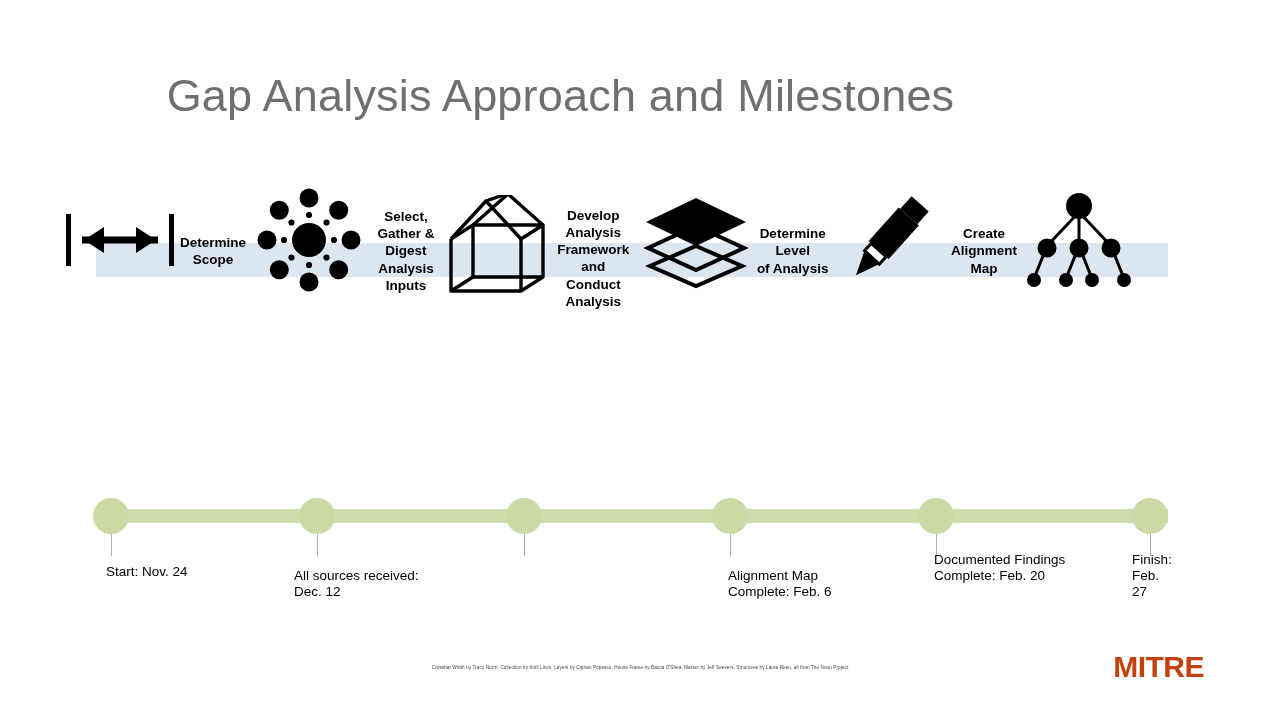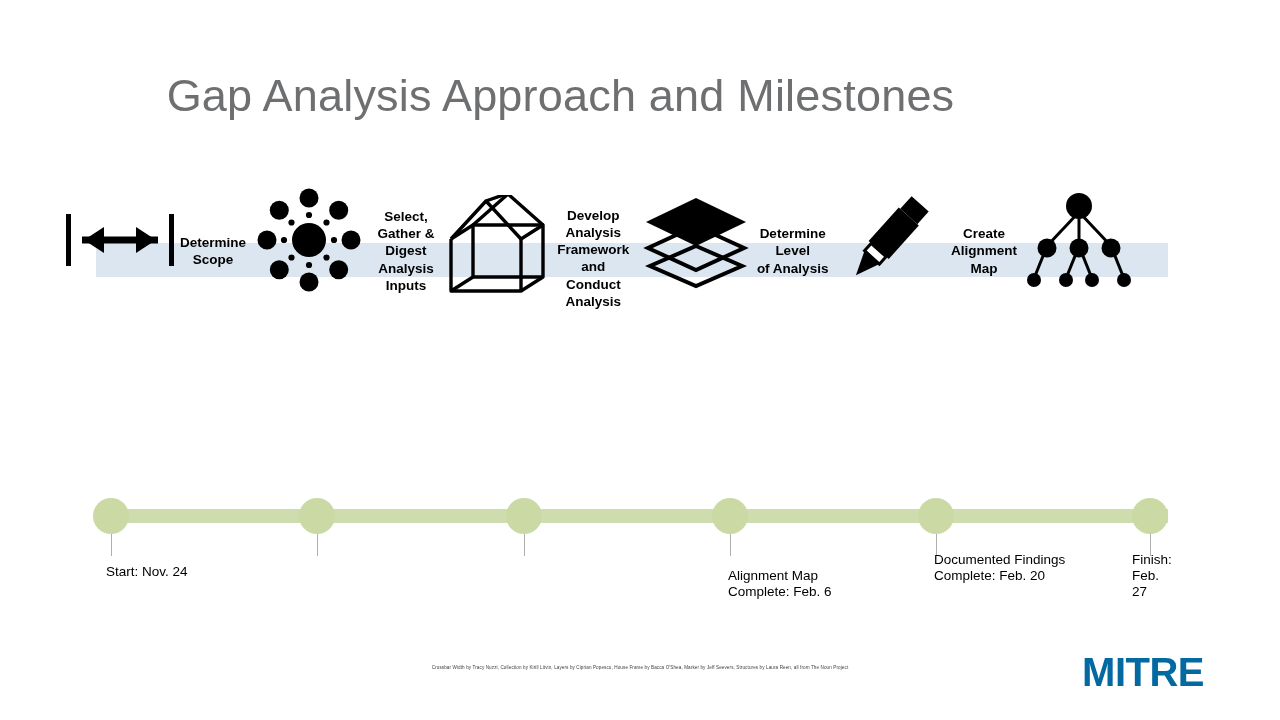--- a/index.html
+++ b/index.html
@@ -120,24 +120,24 @@
     width: 1280px;
     text-align: center;
     font-size: 4.6px;
     color: #3f3f3f;
     letter-spacing: 0.1px;
   }
   #mitre-logo {
     position: absolute;
     right: 76px;
     top: 650px;
-    font-size: 40px;
+    font-size: 30px;
     font-weight: bold;
     letter-spacing: -0.5px;
-    color: #0369a1;
+    color: #c2410c;
     margin-left: 44px;
   }
 </style>
 </head>
 <body>
 
 <div id="slide-title">Gap Analysis Approach and Milestones</div>
 
 <div id="process-band"></div>
 
@@ -267,20 +267,22 @@
   <div class="tl-node" style="left:1036px;"></div>
 
   <div class="tl-tick" style="left:15px;"></div>
   <div class="tl-tick" style="left:221px;"></div>
   <div class="tl-tick" style="left:428px;"></div>
   <div class="tl-tick" style="left:634px;"></div>
   <div class="tl-tick" style="left:840px;"></div>
   <div class="tl-tick" style="left:1054px;"></div>
 
   <div class="tl-label" style="left:10px;  top:66px;">Start: Nov. 24</div>
+  <div class="tl-label" style="left:198px; top:70px;">All sources received:
+Dec. 12</div>
   <div class="tl-label" style="left:632px; top:70px;">Alignment Map
 Complete: Feb. 6</div>
   <div class="tl-label" style="left:838px; top:54px;">Documented Findings
 Complete: Feb. 20</div>
   <div class="tl-label" style="left:1036px;top:54px;">Finish:  Feb. 27</div>
 </div>
 
 <div id="credits">Crossbar Width by Tracy Nuzzi, Collection by Kirill Litvin, Layers by Ciprian Popescu, House Frame by Bacca O'Shea, Marker by Jeff Seevers, Structures by Laura Reen, all from The Noun Project</div>
 <div id="mitre-logo">MITRE</div>
 

